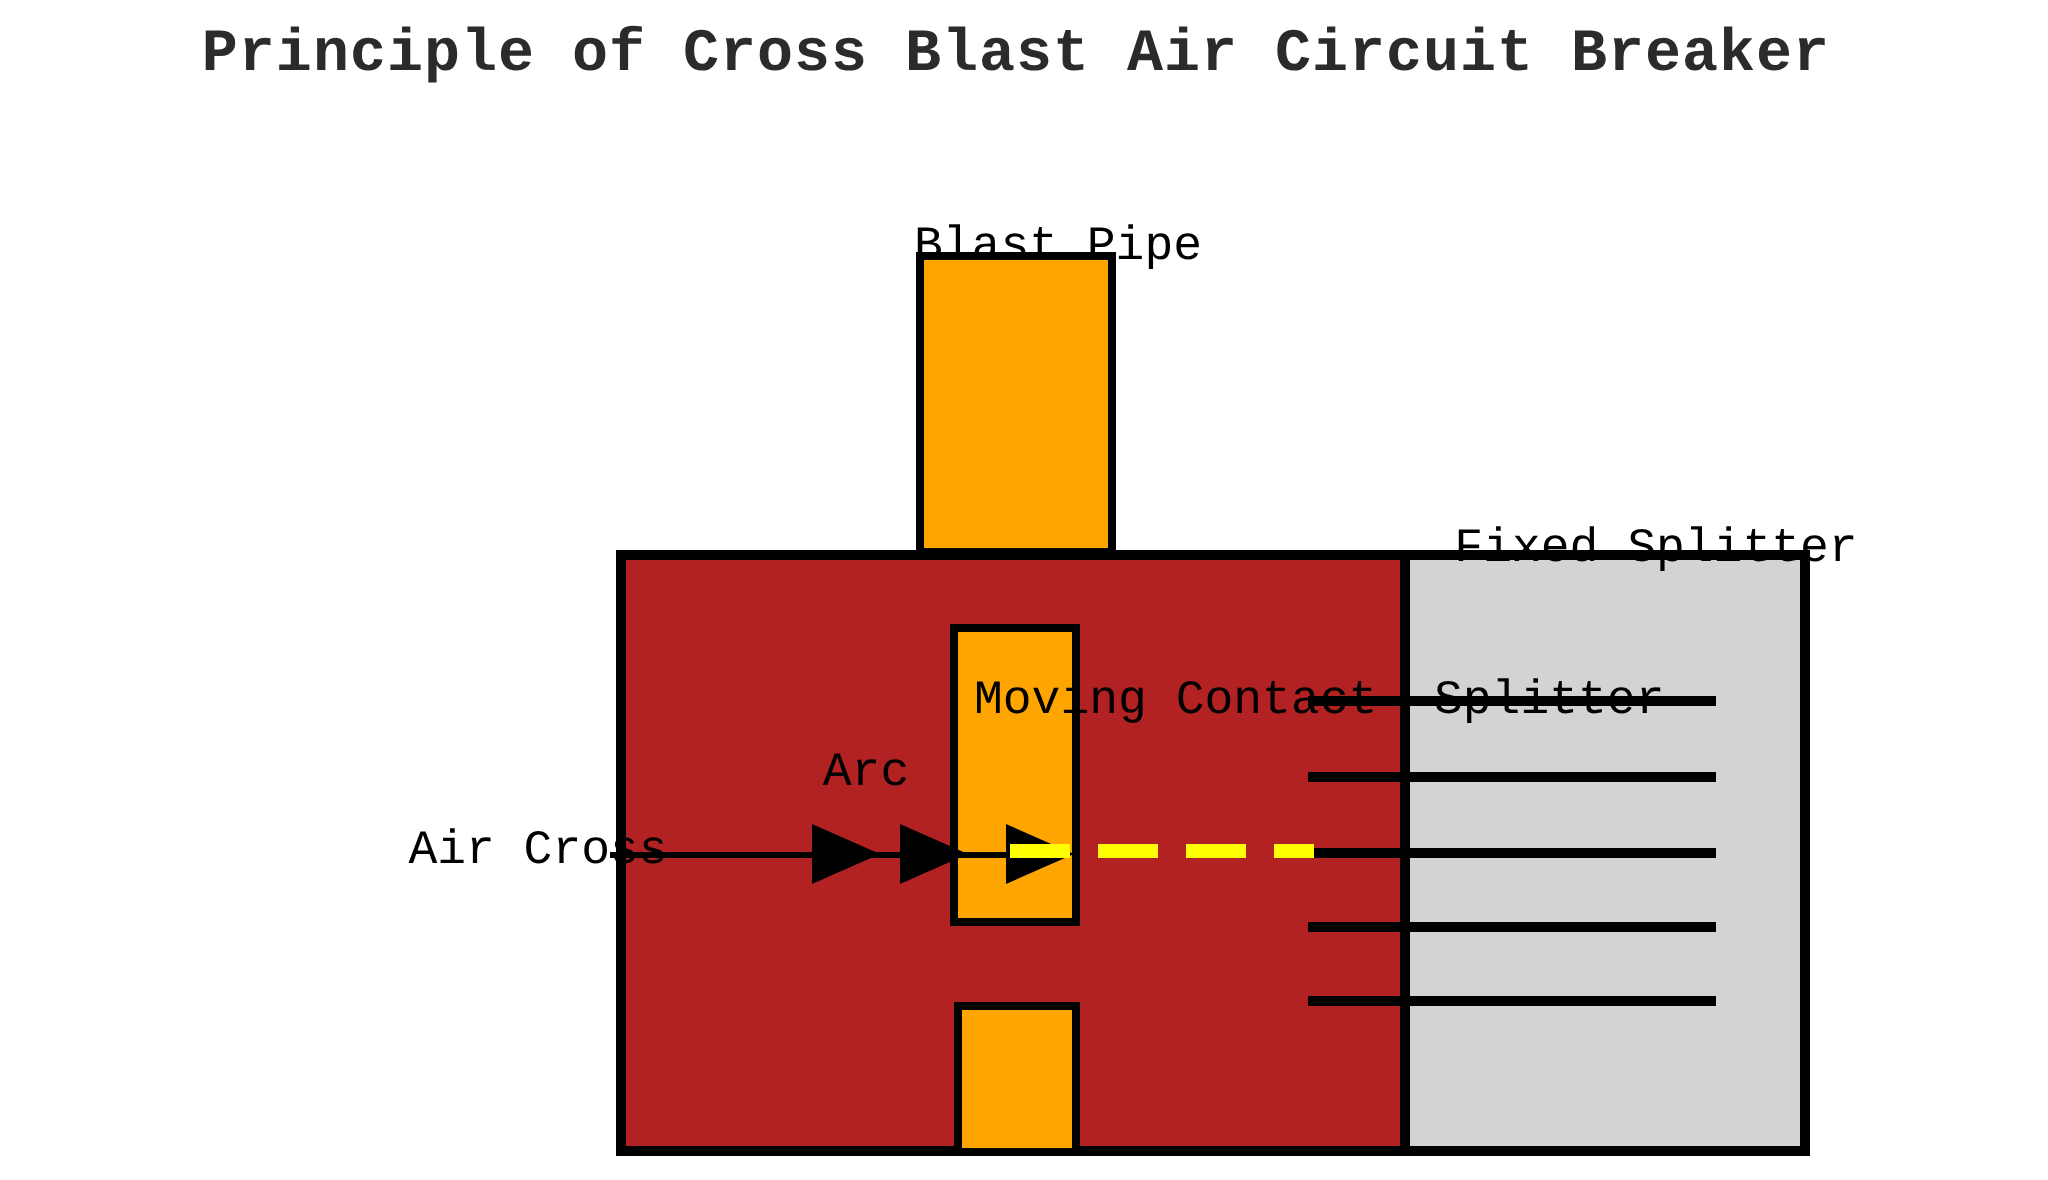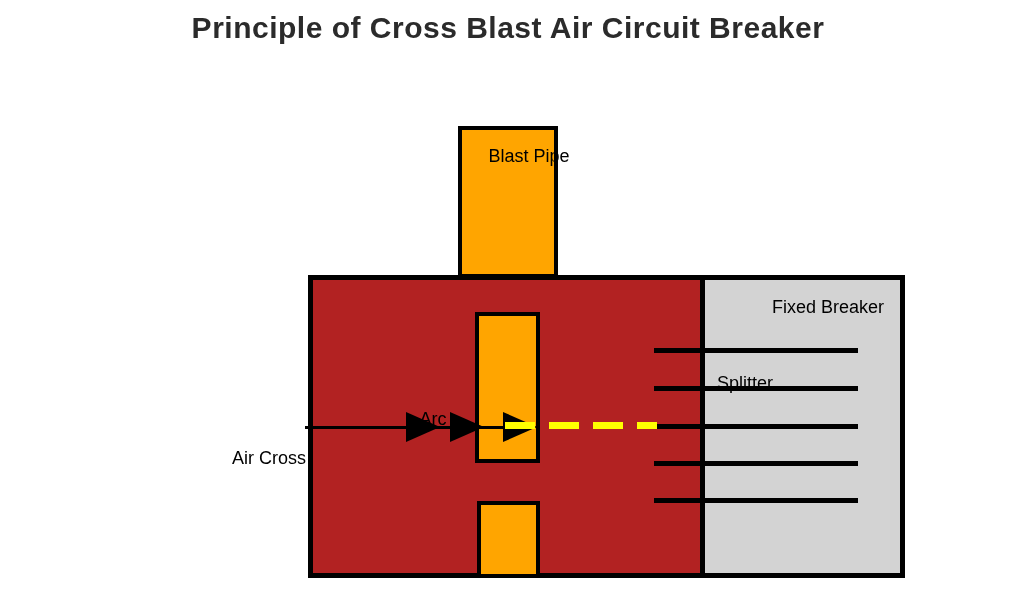--- a/index.html
+++ b/index.html
@@ -8,21 +8,21 @@
     background: #ffffff;
   }
   * { box-sizing: border-box; }
 
   .canvas {
     position: relative;
     width: 932px;
     height: 590px;
     background: var(--background, #ffffff);
     overflow: hidden;
-    font-family: Liberation Sans, sans-serif;
+    font-family: Liberation Mono, monospace;
   }
 
   .fig-title {
     position: absolute;
     left: 508px;
     top: 28px;
     transform: translate(-50%, -50%);
     font-size: 30px;
     font-weight: bold;
     letter-spacing: 0.5px;
@@ -105,25 +105,24 @@
       var(--arc-yellow, #FFFF00) 30px,
       transparent 30px,
       transparent 44px
     );
     z-index: 7;
   }
 
   
   .lbl {
     position: absolute;
-    font-size: 18px;
+    font-size: 24px;
     color: var(--outline, #000);
     white-space: nowrap;
     z-index: 8;
-    margin-top: 32px;
   }
   .lbl.centered { transform: translate(-50%, -50%); }
   .lbl.left-anchored { transform: translateY(-50%); }
 
   .lbl-blast-pipe      { left: 529px; top: 124px; }
   .lbl-fixed-contact   { left: 828px; top: 275px; }
   .lbl-moving-contact  { left: 487px; top: 351px; }
   .lbl-splitter        { left: 717px; top: 351px; }
   .lbl-arc             { left: 433px; top: 387px; }
   .lbl-air-flow        { left: 269px; top: 426px; }
@@ -154,22 +153,23 @@
 
   <div class="airflow-line"></div>
   <div class="arrowhead ah-1"></div>
   <div class="arrowhead ah-2"></div>
   <div class="arrowhead ah-3"></div>
 
   <div class="arc-dashed-line"></div>
 
   <div class="lbl centered lbl-blast-pipe">Blast Pipe</div>
 
-  <div class="lbl centered lbl-fixed-contact">Fixed Breaker</div>
+  <div class="lbl centered lbl-fixed-contact">Fixed Splitter</div>
 
+  <div class="lbl left-anchored lbl-moving-contact">Moving Contact</div>
 
   <div class="lbl left-anchored lbl-splitter">Splitter</div>
 
   <div class="lbl centered lbl-arc">Arc</div>
 
   <div class="lbl centered lbl-air-flow">Air Cross</div>
 
 
 </div>
 

